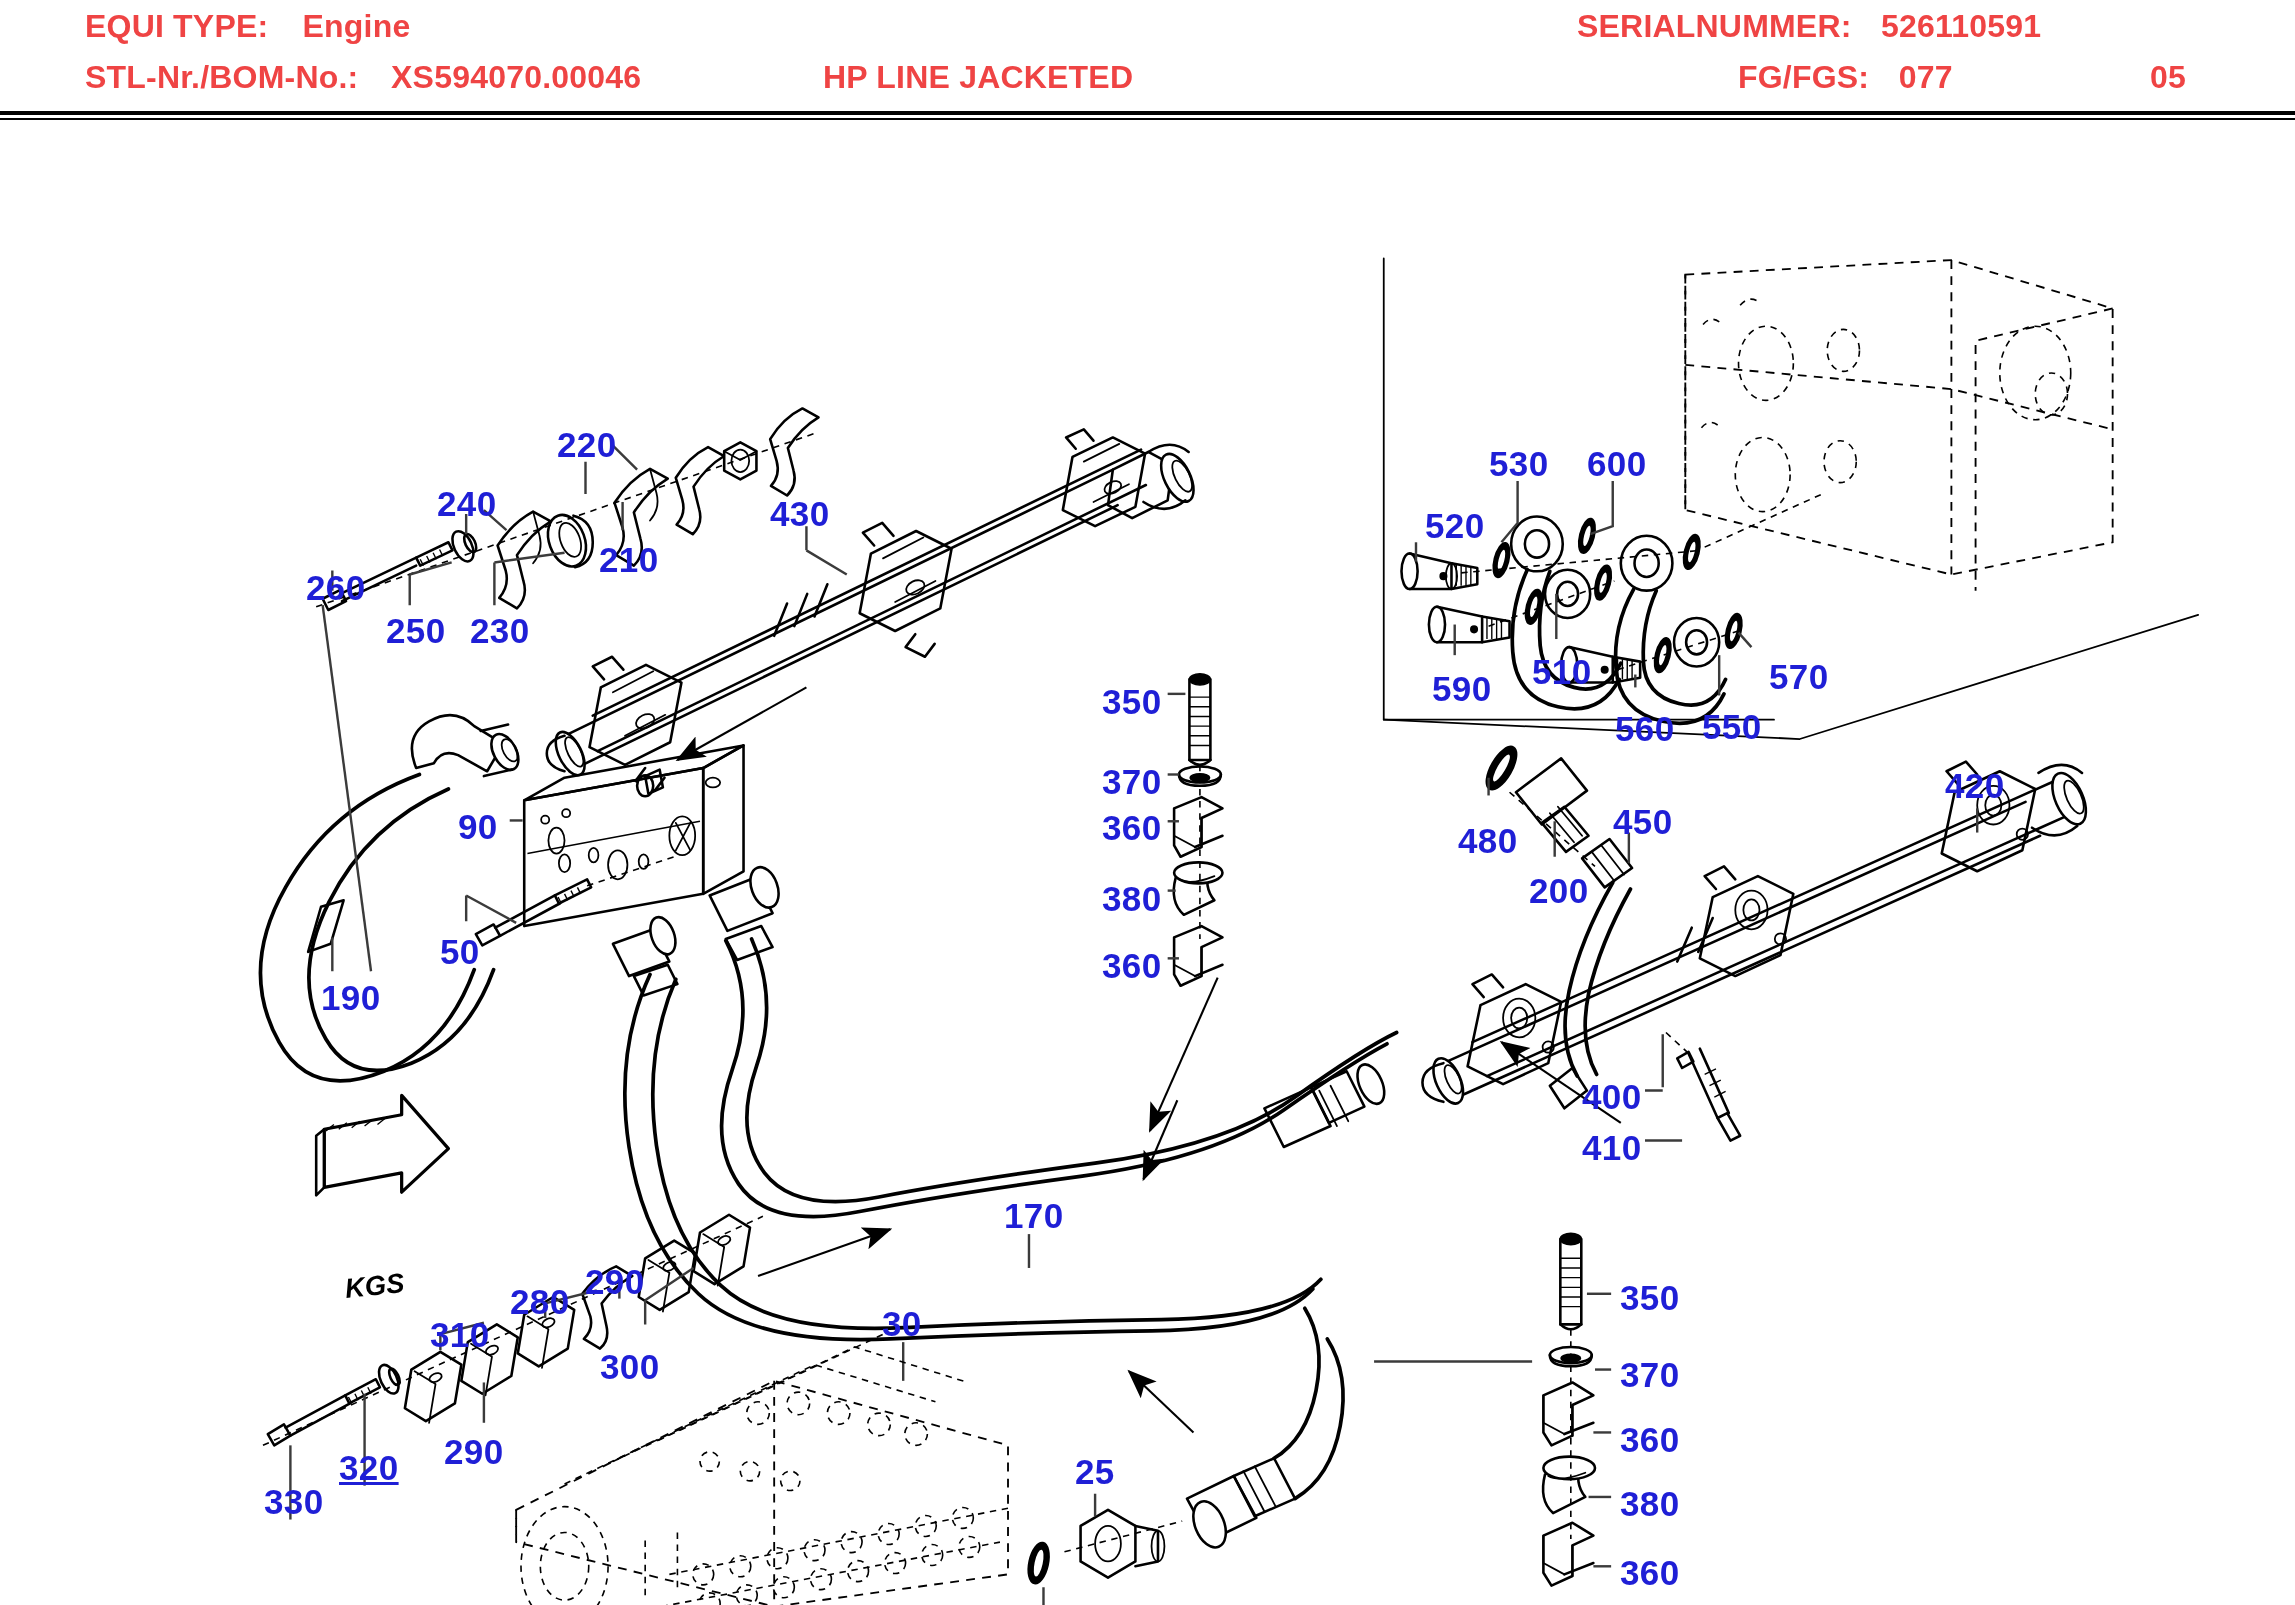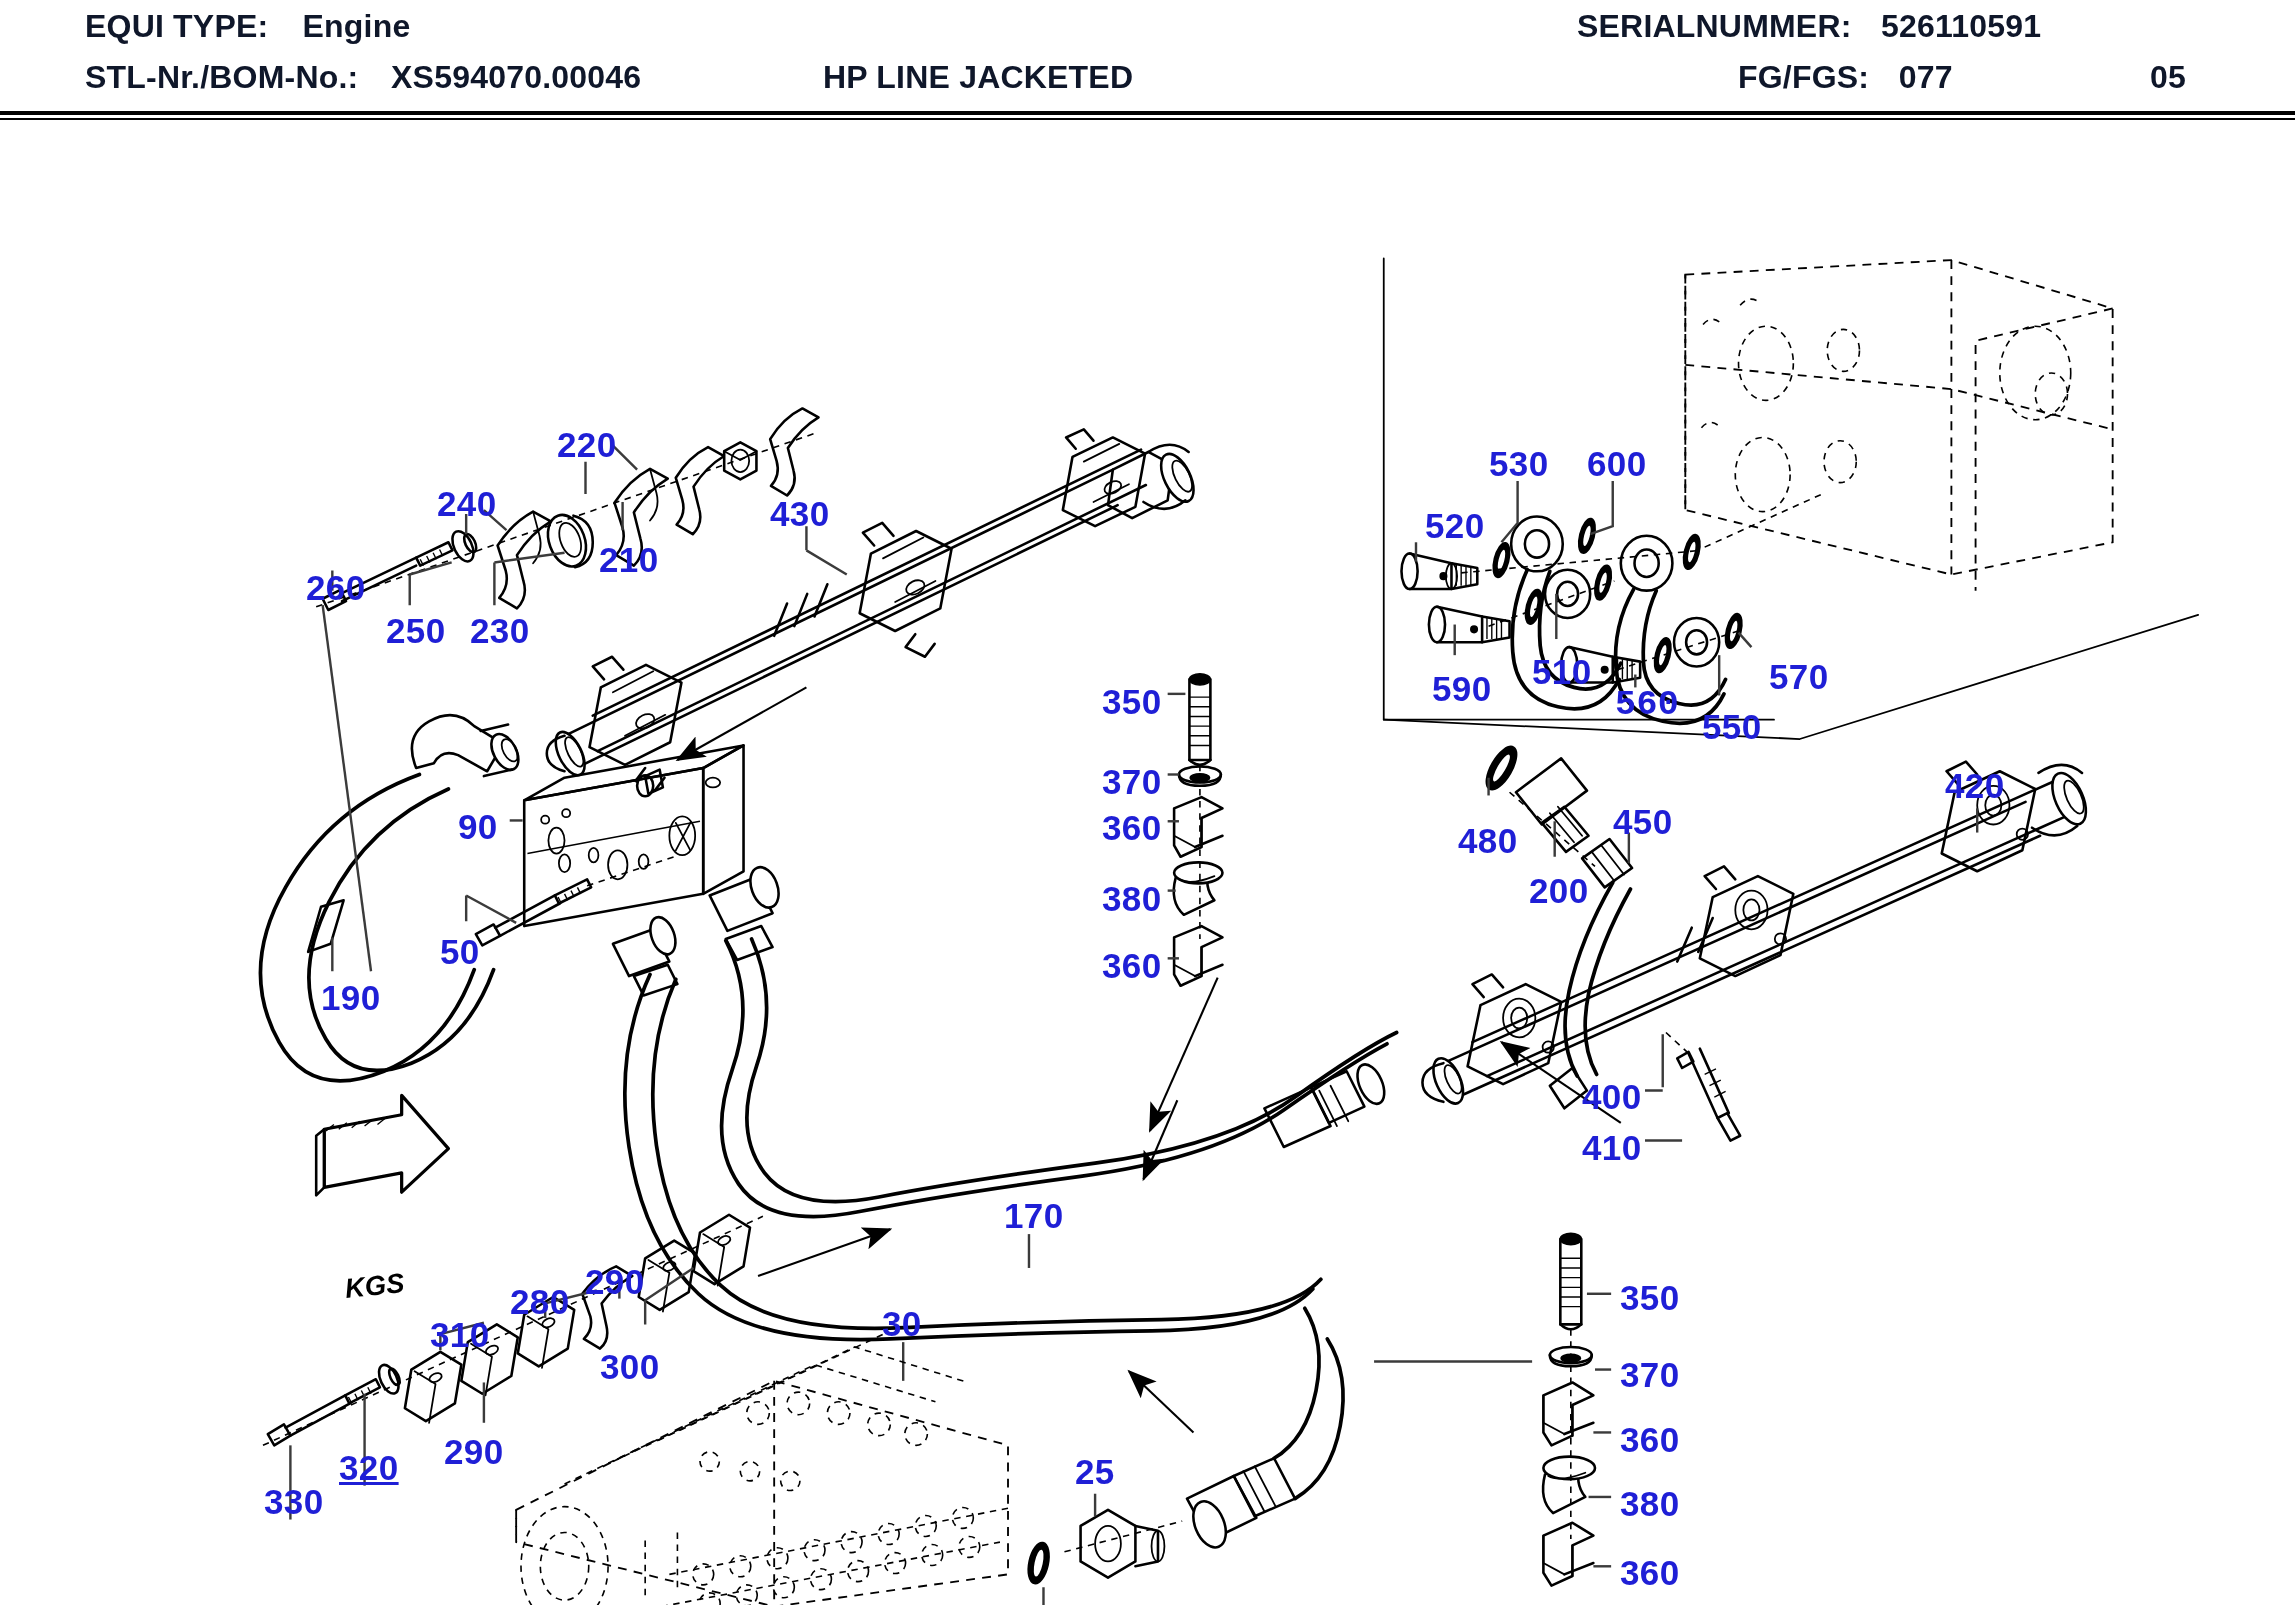--- a/index.html
+++ b/index.html
@@ -7,21 +7,21 @@
     width:2295px;height:1605px;position:relative;overflow:hidden;
     font-family:"Liberation Sans","DejaVu Sans",sans-serif;
     -webkit-font-smoothing:antialiased;
   }
 
   
   #header{position:absolute;left:0;top:0;width:2295px;height:123px;}
   .hrow{position:absolute;left:0;width:2295px;height:52px;}
   .hrow.r1{top:4.8px;}
   .hrow.r2{top:56px;}
-  .hcell{position:absolute;font-size:32px;font-weight:bold;color:#0f172a;white-space:nowrap;letter-spacing:0.2px;}
+  .hcell{position:absolute;font-size:32px;font-weight:bold;color:#ef4444;white-space:nowrap;letter-spacing:0.2px;}
   .hlabel{font-weight:bold;}
   .hval{font-weight:bold;}
   #hr-top{position:absolute;left:0;top:111px;width:2295px;height:4px;background:#000;}
   #hr-top2{position:absolute;left:0;top:118px;width:2295px;height:2.4px;background:#000;}
 
   
   #canvas{position:absolute;left:0;top:123px;width:2295px;height:1482px;}
   #art{position:absolute;left:0;top:0;width:2295px;height:1482px;}
 
   
@@ -696,21 +696,21 @@
       <div class="callout" style="left: 599px; top: 419px;">210</div>
       <div class="callout" style="left: 306px; top: 439px; margin-top: 8px;">260</div>
       <div class="callout" style="left: 386px; top: 490px;">250</div>
       <div class="callout" style="left: 470px; top: 490px;">230</div>
       <div class="callout" style="left: 770px; top: 373px;">430</div>
       <div class="callout" style="left: 1386px; top: 385px; padding-left: 39px;">520</div>
       <div class="callout" style="left: 1489px; top: 323px;">530</div>
       <div class="callout" style="left: 1587px; top: 323px;">600</div>
       <div class="callout" style="left: 1432px; top: 548px;">590</div>
       <div class="callout" style="left: 1532px; top: 531px;">510</div>
-      <div class="callout" style="left: 1615px; top: 565px; font-family: Liberation Mono, monospace;">560</div>
+      <div class="callout" style="left: 1615px; top: 588px;">560</div>
       <div class="callout" style="left: 1702px; top: 586px;">550</div>
       <div class="callout" style="left: 1769px; top: 536px;">570</div>
       <div class="callout" style="left: 1102px; top: 561px;">350</div>
       <div class="callout" style="left: 1102px; top: 641px;">370</div>
       <div class="callout" style="left: 1102px; top: 687px;">360</div>
       <div class="callout" style="left: 1102px; top: 758px;">380</div>
       <div class="callout" style="left: 1102px; top: 825px;">360</div>
       <div class="callout" style="left: 458px; top: 686px;">90</div>
       <div class="callout" style="left: 440px; top: 811px;">50</div>
       <div class="callout" style="left: 321px; top: 857px;">190</div>

